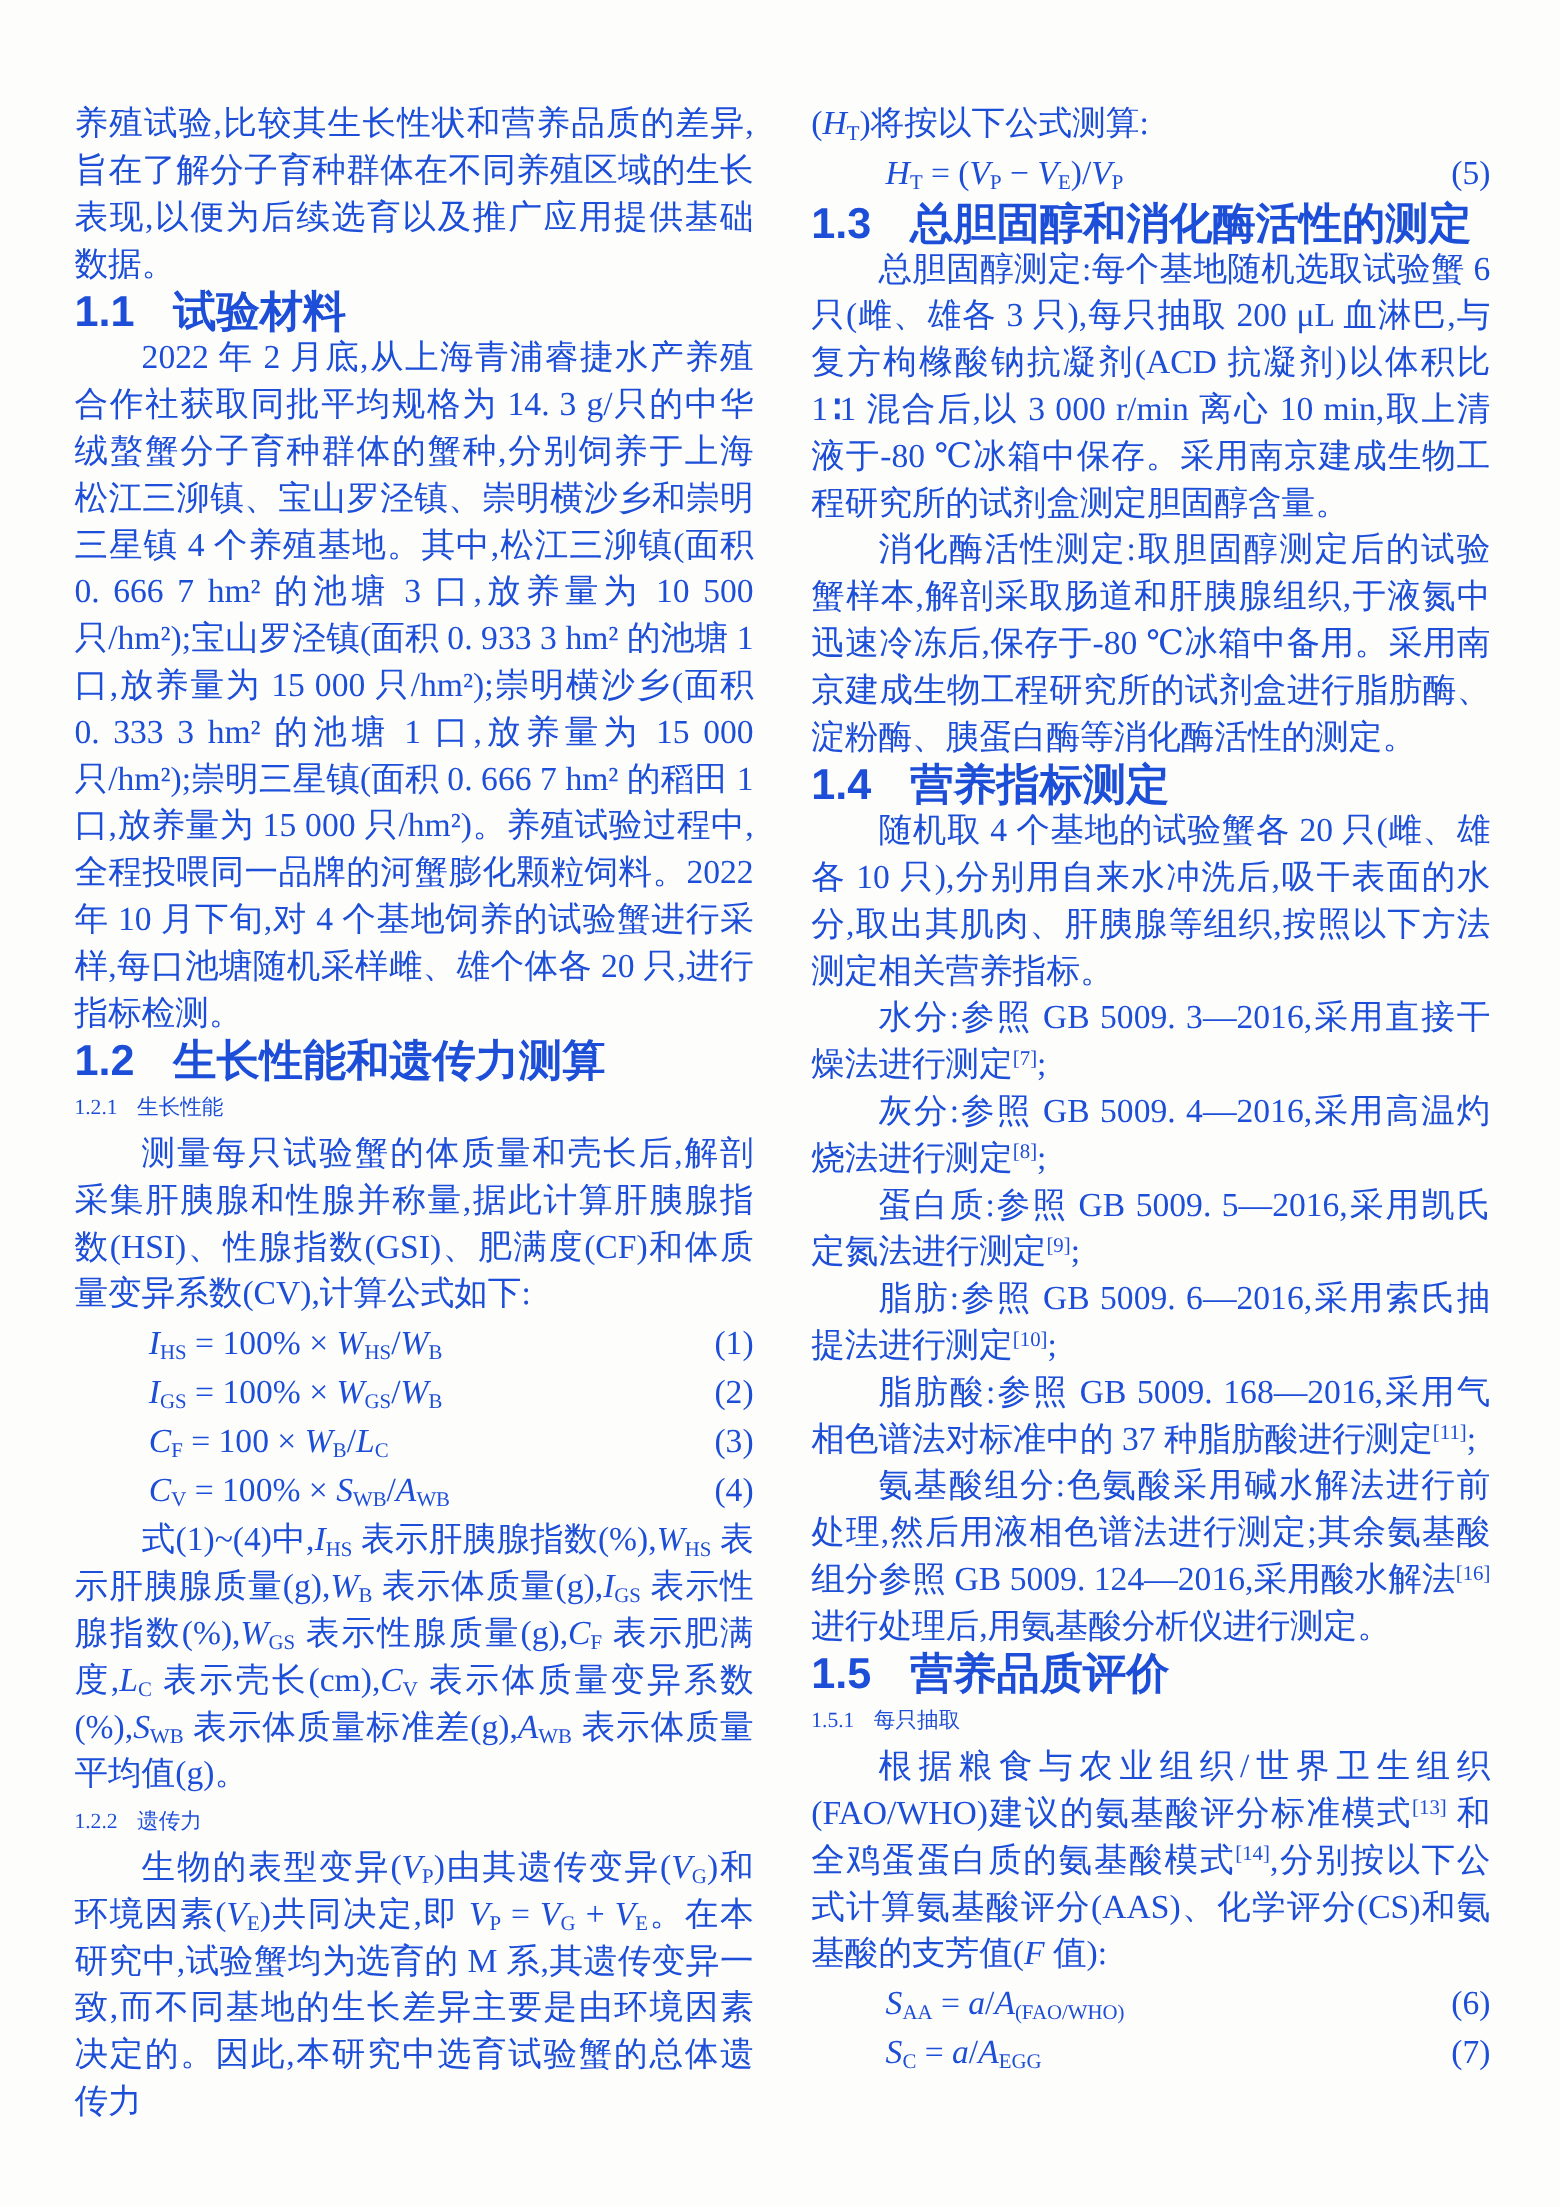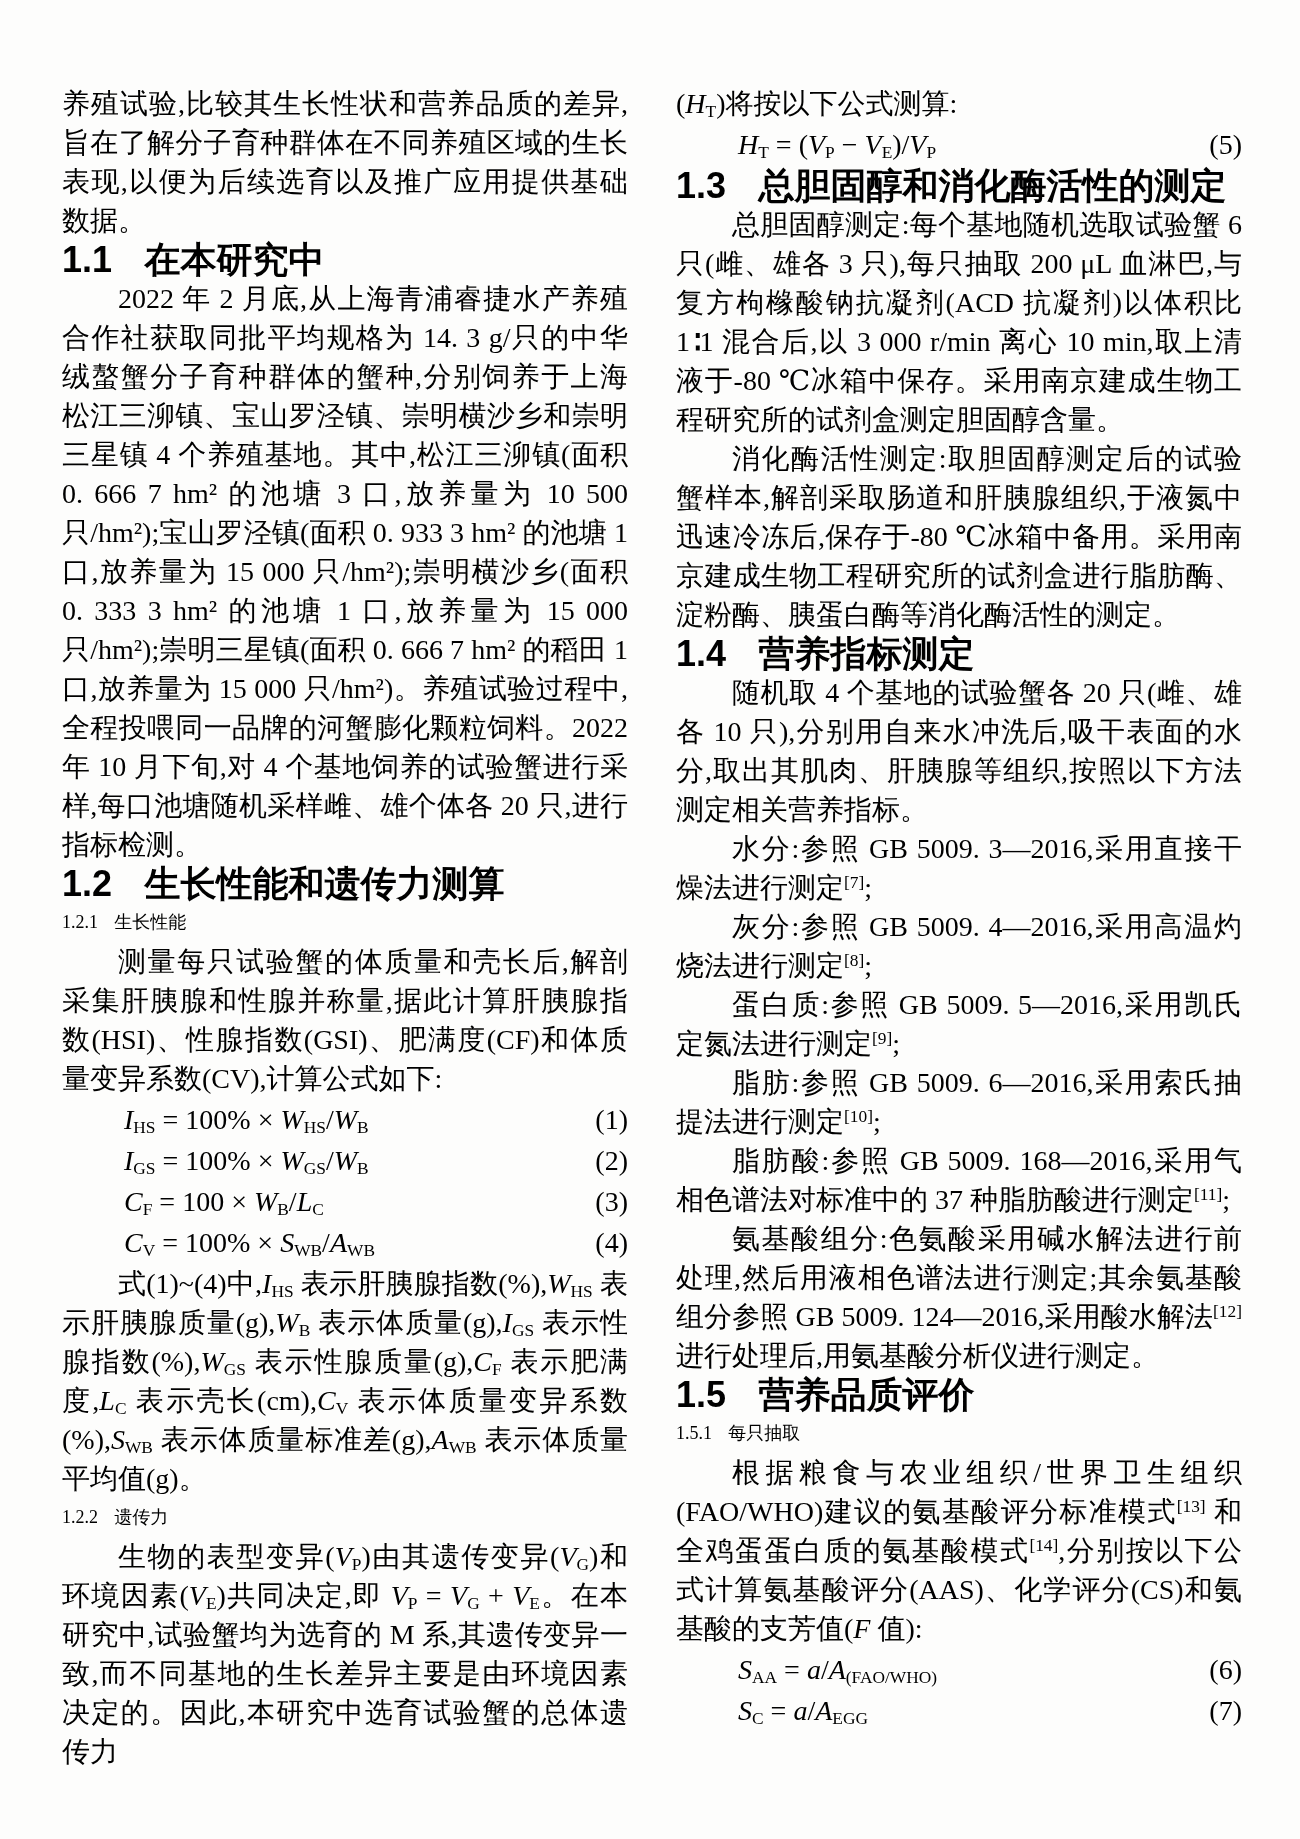--- a/index.html
+++ b/index.html
@@ -3,21 +3,21 @@
 <meta charset="utf-8">
 <style>
   html,body{margin:0;padding:0;background:#ffffff;}
   .page{
     position:relative;
     width:1300px;height:1839px;
     background:#fdfdfc;
     box-sizing:border-box;
     padding:84px 57px 0 62px;
     font-family:"Liberation Serif","DejaVu Serif",serif;
-    font-size:28px;line-height:39px;color:#000000;
+    font-size:28px;line-height:39px;color:#1d4ed8;
     overflow:hidden;
   }
   .columns{display:flex;gap:48px;}
   .col{width:566px;flex:0 0 566px;}
   .para{margin:0;text-align:justify;}
   .indent{text-indent:2em;}
   .h1{
     font-family:"Liberation Sans","DejaVu Sans",sans-serif;
     font-size:32px;font-weight:700;line-height:42px;
     margin:17px 0 13px 0;
@@ -42,21 +42,21 @@
 </head>
 <body>
 
 <div class="page">
   <div class="columns">
 
     <div class="col">
       <p class="para"><span>养殖试验,比较其生长性状和营养品质的差异,旨在了解分子育种群体在不同养殖区域的生长表现,以便为后续选育以及推广应用提供基础数据。</span></p>
 
 
-      <h3 class="h2"><span class="h-num">1.1</span><span>在本研究中</span></h3>
+      <h3 class="h2"><span class="h-num">1.1</span><span>试验材料</span></h3>
 
       <p class="para indent"><span>2022 年 2 月底,从上海青浦睿捷水产养殖合作社获取同批平均规格为 14. 3 g/只的中华绒螯蟹分子育种群体的蟹种,分别饲养于上海松江三泖镇、宝山罗泾镇、崇明横沙乡和崇明三星镇 4 个养殖基地。其中,松江三泖镇(面积 0. 666 7 hm² 的池塘 3 口,放养量为 10 500 只/hm²);宝山罗泾镇(面积 0. 933 3 hm² 的池塘 1 口,放养量为 15 000 只/hm²);崇明横沙乡(面积 0. 333 3 hm² 的池塘 1 口,放养量为 15 000 只/hm²);崇明三星镇(面积 0. 666 7 hm² 的稻田 1 口,放养量为 15 000 只/hm²)。养殖试验过程中,全程投喂同一品牌的河蟹膨化颗粒饲料。2022 年 10 月下旬,对 4 个基地饲养的试验蟹进行采样,每口池塘随机采样雌、雄个体各 20 只,进行指标检测。</span></p>
 
       <h3 class="h2"><span class="h-num">1.2</span><span>生长性能和遗传力测算</span></h3>
 
       <h4 class="h3"><span class="h-num">1.2.1</span><span>生长性能</span></h4>
 
       <p class="para indent"><span>测量每只试验蟹的体质量和壳长后,解剖采集肝胰腺和性腺并称量,据此计算肝胰腺指数(HSI)、性腺指数(GSI)、肥满度(CF)和体质量变异系数(CV),计算公式如下:</span></p>
 
       <div class="eq">
@@ -97,21 +97,21 @@
       <p class="para indent"><span>消化酶活性测定:取胆固醇测定后的试验蟹样本,解剖采取肠道和肝胰腺组织,于液氮中迅速冷冻后,保存于-80 ℃冰箱中备用。采用南京建成生物工程研究所的试剂盒进行脂肪酶、淀粉酶、胰蛋白酶等消化酶活性的测定。</span></p>
 
       <h3 class="h2"><span class="h-num">1.4</span><span>营养指标测定</span></h3>
 
       <p class="para indent"><span>随机取 4 个基地的试验蟹各 20 只(雌、雄各 10 只),分别用自来水冲洗后,吸干表面的水分,取出其肌肉、肝胰腺等组织,按照以下方法测定相关营养指标。</span></p>
       <p class="para indent"><span>水分:参照 GB 5009. 3—2016,采用直接干燥法进行测定</span><span class="seg-sup">[7]</span><span>;</span></p>
       <p class="para indent"><span>灰分:参照 GB 5009. 4—2016,采用高温灼烧法进行测定</span><span class="seg-sup">[8]</span><span>;</span></p>
       <p class="para indent"><span>蛋白质:参照 GB 5009. 5—2016,采用凯氏定氮法进行测定</span><span class="seg-sup">[9]</span><span>;</span></p>
       <p class="para indent"><span>脂肪:参照 GB 5009. 6—2016,采用索氏抽提法进行测定</span><span class="seg-sup">[10]</span><span>;</span></p>
       <p class="para indent"><span>脂肪酸:参照 GB 5009. 168—2016,采用气相色谱法对标准中的 37 种脂肪酸进行测定</span><span class="seg-sup">[11]</span><span>;</span></p>
-      <p class="para indent"><span>氨基酸组分:色氨酸采用碱水解法进行前处理,然后用液相色谱法进行测定;其余氨基酸组分参照 GB 5009. 124—2016,采用酸水解法</span><span class="seg-sup">[12]</span><span> 进行处理后,用氨基酸分析仪进行测定。</span></p>
+      <p class="para indent"><span>氨基酸组分:色氨酸采用碱水解法进行前处理,然后用液相色谱法进行测定;其余氨基酸组分参照 GB 5009. 124—2016,采用酸水解法</span><span class="seg-sup">[16]</span><span> 进行处理后,用氨基酸分析仪进行测定。</span></p>
 
       <h3 class="h2"><span class="h-num">1.5</span><span>营养品质评价</span></h3>
 
       <h4 class="h3"><span class="h-num">1.5.1</span><span>每只抽取</span></h4>
 
       <p class="para indent"><span>根据粮食与农业组织/世界卫生组织(FAO/WHO)建议的氨基酸评分标准模式</span><span class="seg-sup">[13]</span><span> 和全鸡蛋蛋白质的氨基酸模式</span><span class="seg-sup">[14]</span><span>,分别按以下公式计算氨基酸评分(AAS)、化学评分(CS)和氨基酸的支芳值(</span><span class="seg-i">F</span><span> 值):</span></p>
 
       <div class="eq">
           <span class="eq-body"><span class="seg-i">S</span><span class="seg-sub">AA</span><span> = </span><span class="seg-i">a</span><span>/</span><span class="seg-i">A</span><span class="seg-sub">(FAO/WHO)</span></span>
           <span class="eq-num">(6)</span>

